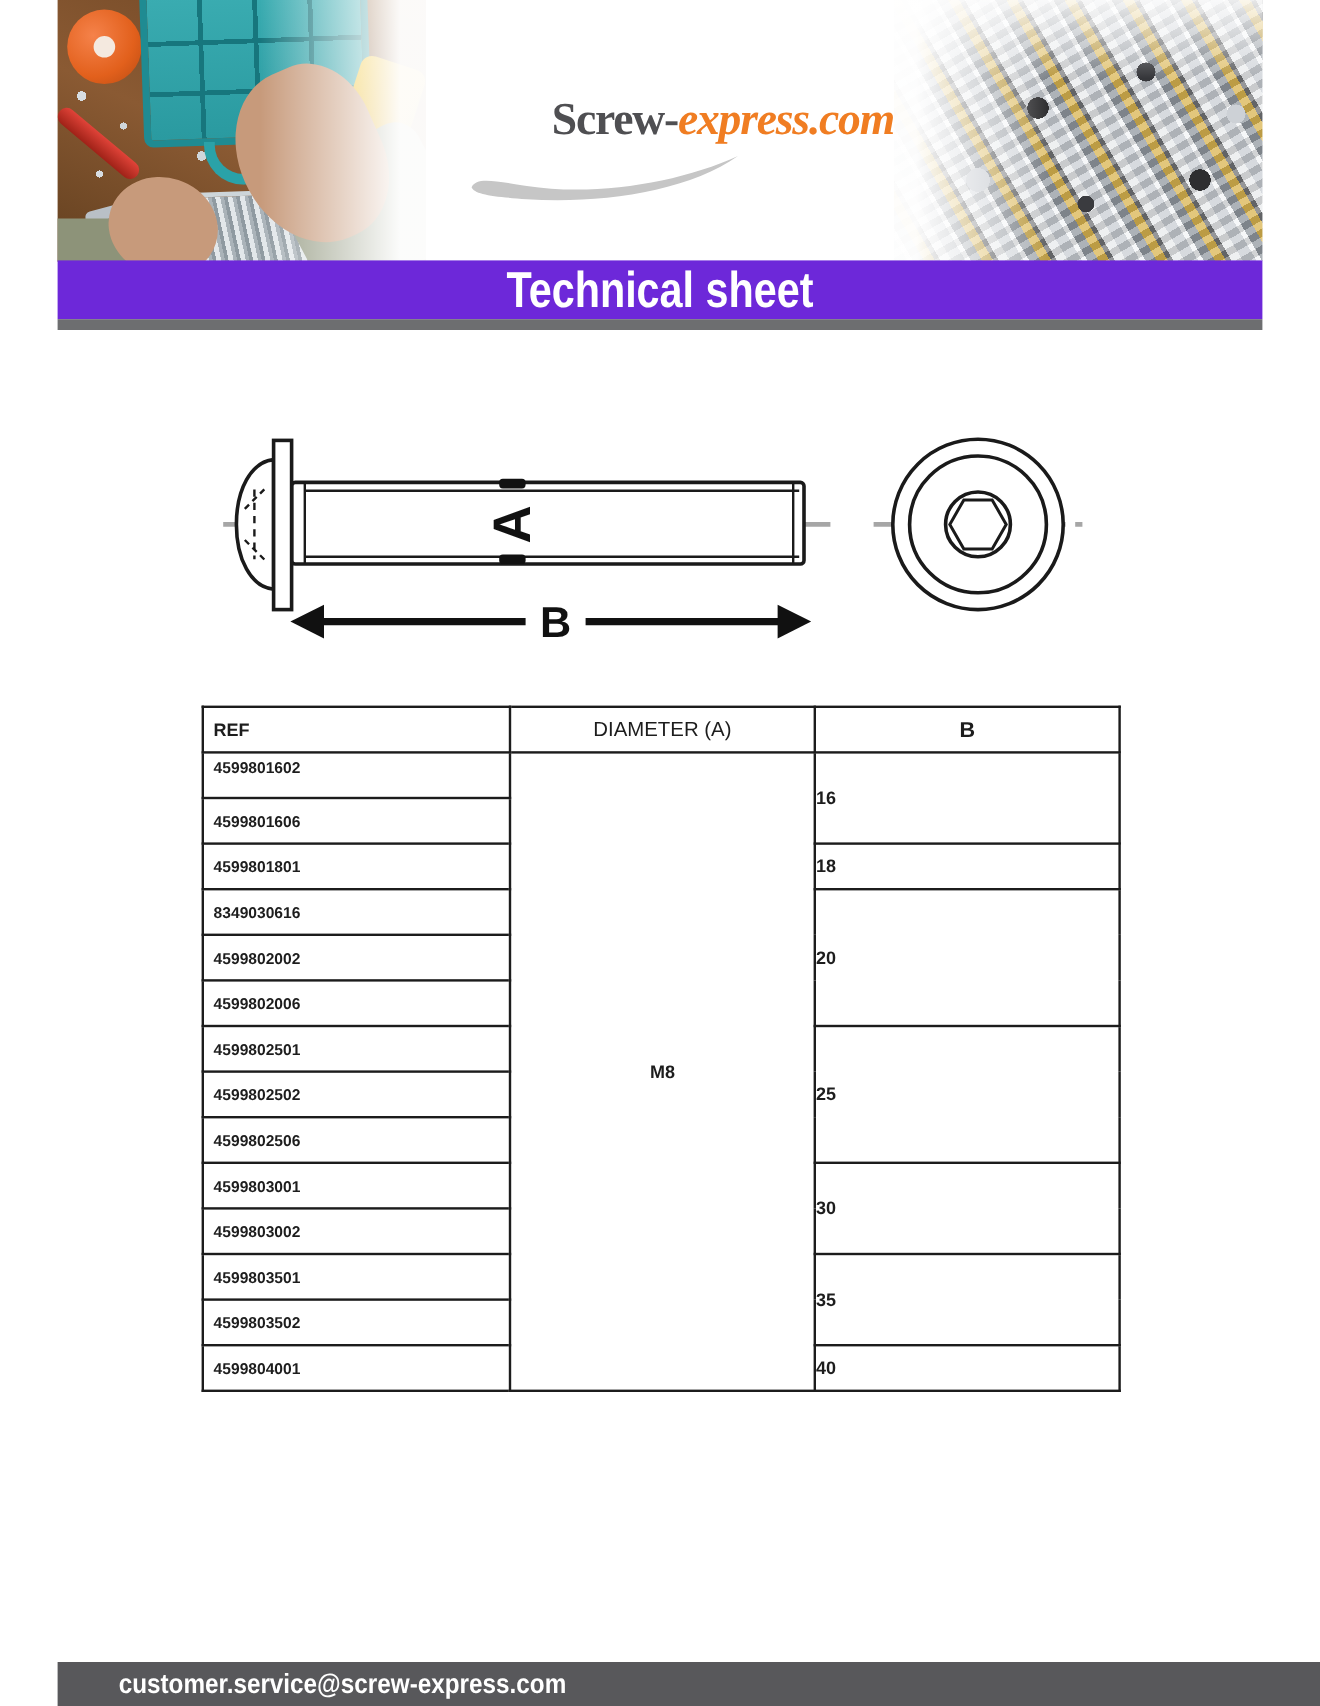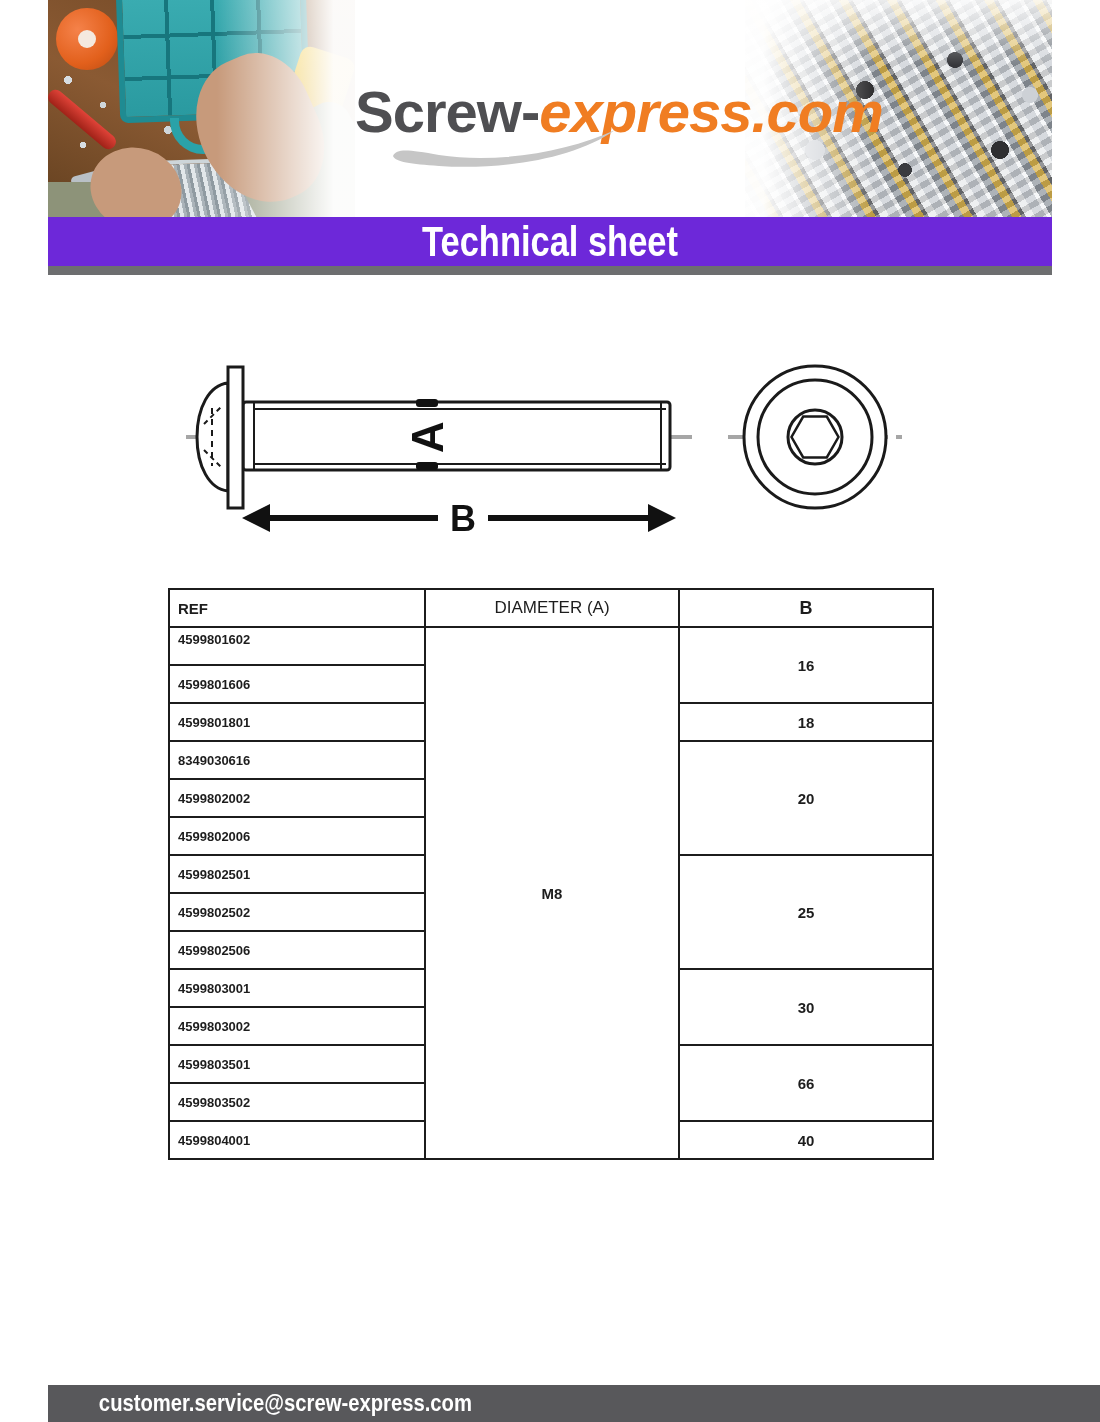--- a/index.html
+++ b/index.html
@@ -47,21 +47,21 @@
   .screwheads { inset:0; background-image:
       radial-gradient(circle 9px at 120px 90px,#2e2e30 98%,transparent),
       radial-gradient(circle 8px at 210px 60px,#35363a 98%,transparent),
       radial-gradient(circle 9px at 255px 150px,#2e2e30 98%,transparent),
       radial-gradient(circle 7px at 160px 170px,#3a3b3f 98%,transparent),
       radial-gradient(circle 10px at 70px 150px,#c5c9cf 98%,transparent),
       radial-gradient(circle 8px at 285px 95px,#cdd1d6 98%,transparent); }
 
   
   .logo-wrap { position:absolute; left:355px; top:0; width:390px; height:218px; }
-  .logo-text { position:absolute; left:0; top:78px; width:100%; text-align:right; font-size:58px; font-weight:bold; letter-spacing:-1px; white-space:nowrap; }
+  .logo-text { position:absolute; left:0; top:78px; width:100%; text-align:right; font-size:38px; font-weight:bold; letter-spacing:-1px; white-space:nowrap;font-family:Liberation Serif, serif; }
   .logo-text .p1 { color:#4f4f52; }
   .logo-text .p2 { color:#f07d22; font-style:italic; }
   .swoosh { position:absolute; left:32px; top:124px; }
 
   
   .banner { position:absolute; left:48px; top:217px; width:1004px; height:49px; background:#6d28d9; display:flex; align-items:center; justify-content:center; }
   .banner span { display:inline-block; color:#fff; font-weight:bold; font-size:42px; letter-spacing:0; transform:scaleX(.82); white-space:nowrap; }
   .gray-bar { position:absolute; left:48px; top:266px; width:1004px; height:9px; background:#6d6e70; }
 
   
@@ -71,21 +71,21 @@
   table.spec { position:absolute; left:168px; top:588px; width:764px; border-collapse:collapse; table-layout:fixed; }
   table.spec th, table.spec td { border:2px solid #1c1c1c; color:#1d1d1d; }
   table.spec th { height:35px; }
   th.h-ref { text-align:left; padding-left:8px; font-size:15px; font-weight:bold; }
   th.h-dia { text-align:center; font-size:17px; font-weight:normal; }
   th.h-b { text-align:center; font-size:18px; font-weight:bold; }
   table.spec tr { height:38px; }
   td.ref-cell { font-size:13px; font-weight:bold; padding-left:8px; vertical-align:middle; }
   td.ref-cell.first { vertical-align:top; padding-top:4px; }
   td.dia-cell { text-align:center; vertical-align:middle; font-size:15px; font-weight:bold; }
-  td.b-cell { text-align:center; vertical-align:middle; font-size:15px; font-weight:bold; }
+  td.b-cell { vertical-align:middle; font-size:15px; font-weight:bold; }
 
   
   .footer { position:absolute; left:48px; top:1385px; width:1052px; height:37px; background:#58585b; display:flex; align-items:center; justify-content:flex-start; }
   .footer span { display:inline-block; color:#fff; font-weight:bold; font-size:23px; transform:scaleX(.88); transform-origin:right center; margin-right:46px; white-space:nowrap; }
 </style>
 </head>
 <body>
 
 <div class="page">
 
@@ -206,21 +206,21 @@
         </tr>
         <tr>
           <td class="ref-cell">4599803001</td>
           <td class="b-cell" rowspan="2">30</td>
         </tr>
         <tr>
           <td class="ref-cell">4599803002</td>
         </tr>
         <tr>
           <td class="ref-cell">4599803501</td>
-          <td class="b-cell" rowspan="2">66</td>
+          <td class="b-cell" rowspan="2">35</td>
         </tr>
         <tr>
           <td class="ref-cell">4599803502</td>
         </tr>
         <tr>
           <td class="ref-cell">4599804001</td>
           <td class="b-cell" rowspan="1">40</td>
         </tr>
       </tbody>
   </table>

